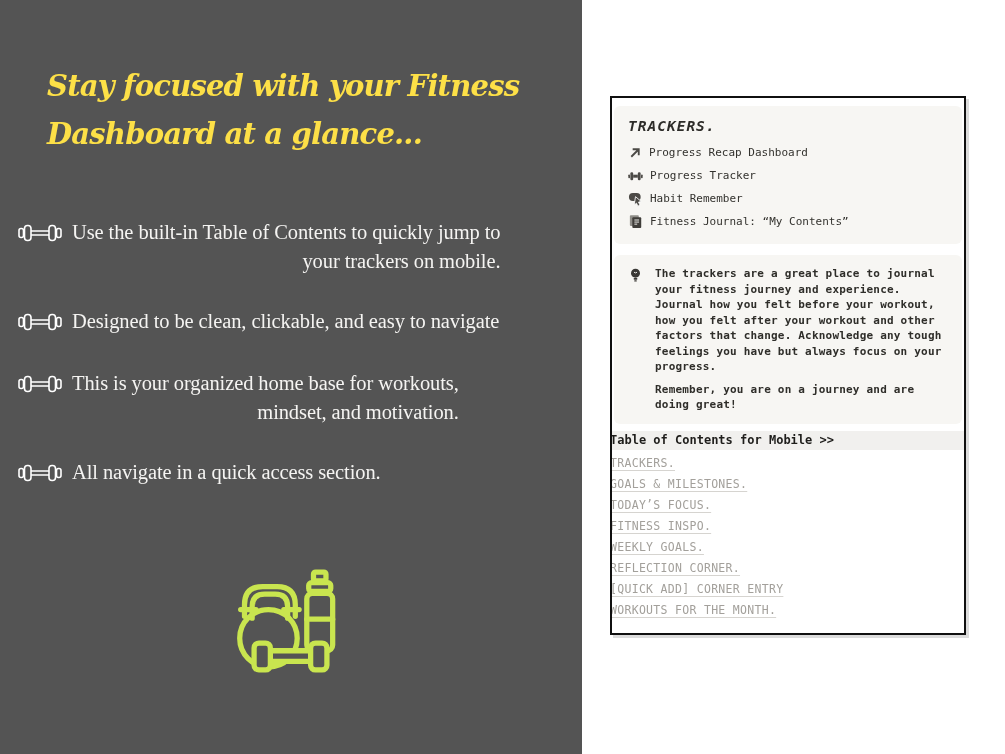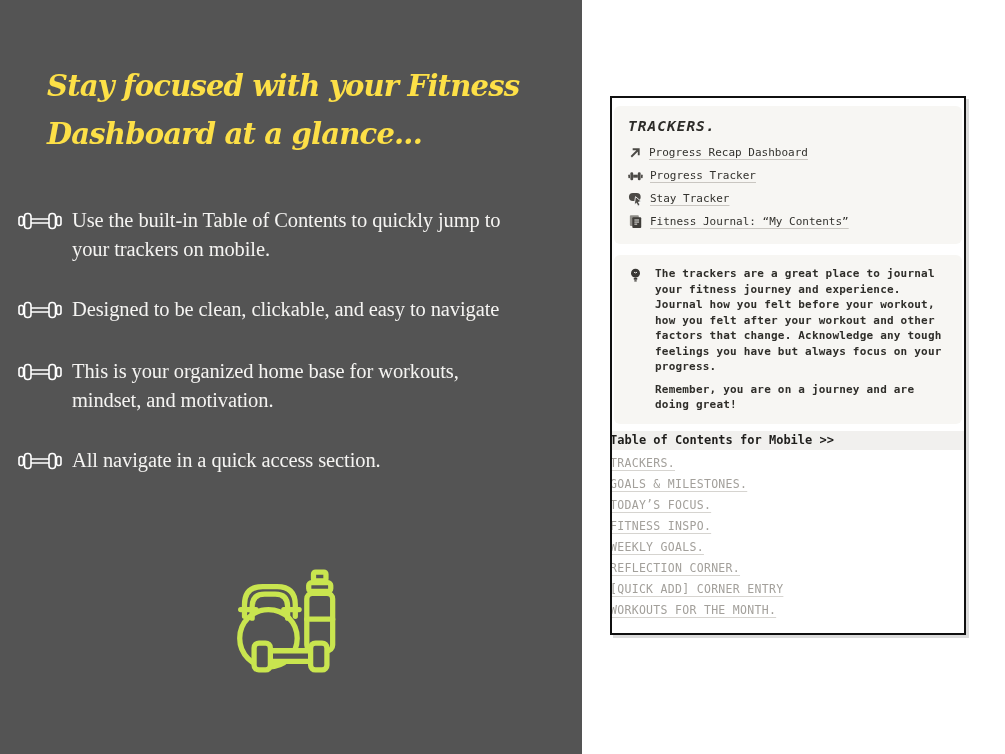--- a/index.html
+++ b/index.html
@@ -14,38 +14,38 @@
   html,body{margin:0;padding:0;background:#ffffff;}
   .page{position:relative;width:1005px;height:754px;background:#ffffff;overflow:hidden;
         font-family:"DejaVu Sans Mono", monospace;}
 
   
   .left-panel{position:absolute;left:0;top:0;width:582px;height:754px;background:var(--panel-gray);}
   .headline{position:absolute;left:47px;top:62px;margin:0;width:520px;
             font-family:"DejaVu Serif", serif;font-style:italic;font-weight:bold;
             font-size:29px;line-height:48px;letter-spacing:-0.8px;color:#fde047;
             white-space:pre-line;}
-  .features{position:absolute;left:18px;top:206px;width:552px;margin:0;padding:0;list-style:none;}
+  .features{position:absolute;left:18px;top:218px;width:552px;margin:0;padding:0;list-style:none;text-align:right;}
   .features li{display:flex;align-items:flex-start;gap:10px;margin-bottom:31px;}
   .bullet-icon{flex:0 0 auto;margin-top:3px;}
   .feature-text{font-family:"Liberation Serif", serif;font-size:20.5px;line-height:29px;
                 color:#f5f4f2;white-space:pre-line;letter-spacing:-0.1px;}
   .equipment{position:absolute;left:233px;top:566px;width:115px;height:112px;}
 
   
   .right-panel{position:absolute;left:582px;top:0;width:423px;height:754px;background:#ffffff;}
   .card{position:absolute;left:28px;top:96px;width:356px;height:539px;background:#ffffff;
         border:2px solid #101010;box-shadow:3px 3px 0 #dcdcdc;padding:8px 2px;overflow:hidden;}
 
   .block{background:var(--card-bg);border-radius:6px;padding:11px 14px;}
   .trackers-title{font-weight:bold;font-style:italic;font-size:14.5px;line-height:18px;
                   letter-spacing:1px;color:#2d2c29;margin-bottom:6px;}
   .link-row{display:flex;align-items:center;gap:7px;height:23px;}
   .link-row .t-icon{flex:0 0 auto;display:flex;}
-  .t-link{font-size:11px;color:#33322e;text-decoration:underline;
+  .t-link{font-size:11px;color:#33322e;
           text-decoration-color:#c9c6c1;text-underline-offset:3px;cursor:pointer;}
 
   .callout{margin-top:11px;display:flex;gap:8px;align-items:flex-start;}
   .callout .c-icon{flex:0 0 auto;margin-top:1px;}
   .callout-text p{margin:0 4px 7px;font-size:11px;font-weight:bold;line-height:15.5px;
                   color:#2f2e2a;letter-spacing:0.2px;}
   .callout-text p:last-child{margin-bottom:0;}
 
   .toc-header{margin:7px -10px 0;background:var(--strip-bg);padding:3px 10px 3px 6px;
               font-size:12px;font-weight:bold;color:#1f1e1c;line-height:13px;}
@@ -165,21 +165,21 @@
           <span class="t-link">Progress Tracker</span>
         </div>
 
         <div class="link-row">
           <span class="t-icon">
             <svg width="15" height="16" viewBox="0 0 16 17" fill="#4c4a46">
               <rect x="1" y="2" width="12.5" height="8.5" rx="4.2"></rect>
               <path d="M8 6 l6.2 5.2 -3 0.6 1.6 3.2 -2.2 1.1 -1.6 -3.2 -2.4 2 z" stroke="#ffffff" stroke-width="0.9"></path>
             </svg>
           </span>
-          <span class="t-link">Stay Tracker</span>
+          <span class="t-link">Habit Remember</span>
         </div>
 
         <div class="link-row">
           <span class="t-icon">
             <svg width="15" height="15" viewBox="0 0 16 16">
               <rect x="2" y="1.2" width="9.5" height="11.5" rx="1" fill="#908e89"></rect>
               <rect x="4.6" y="3.4" width="9.5" height="11.5" rx="1" fill="#3f3d39"></rect>
               <path d="M6.8 6.4 h5 M6.8 8.6 h5 M6.8 10.8 h3" stroke="#f7f6f3" stroke-width="1"></path>
             </svg>
           </span>

